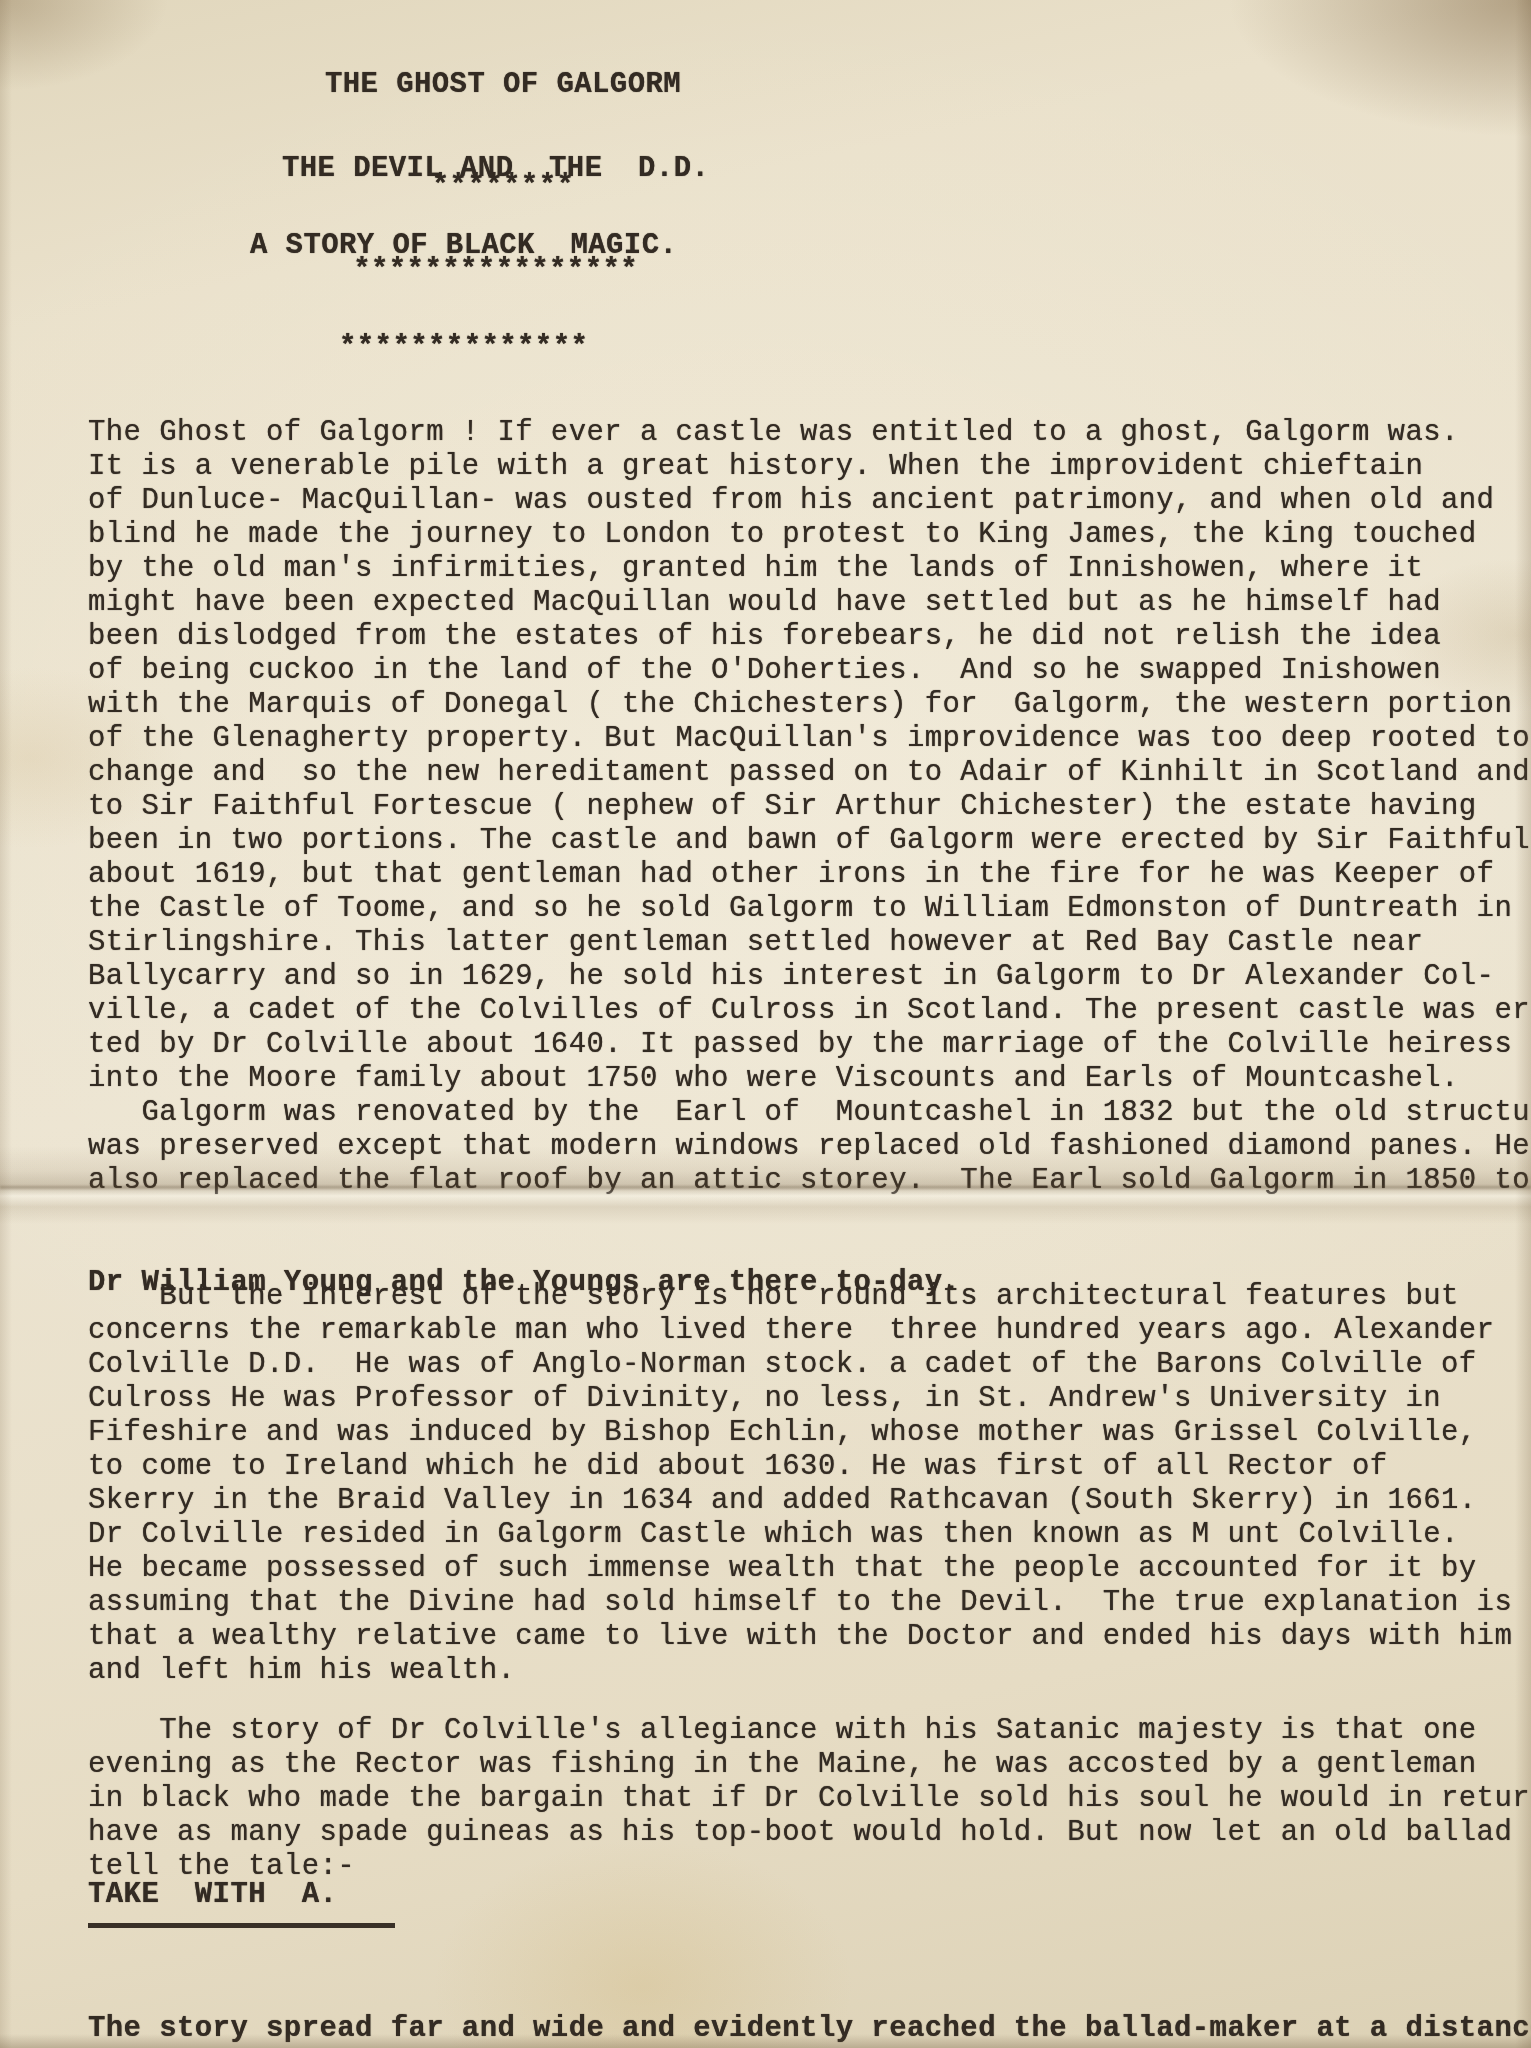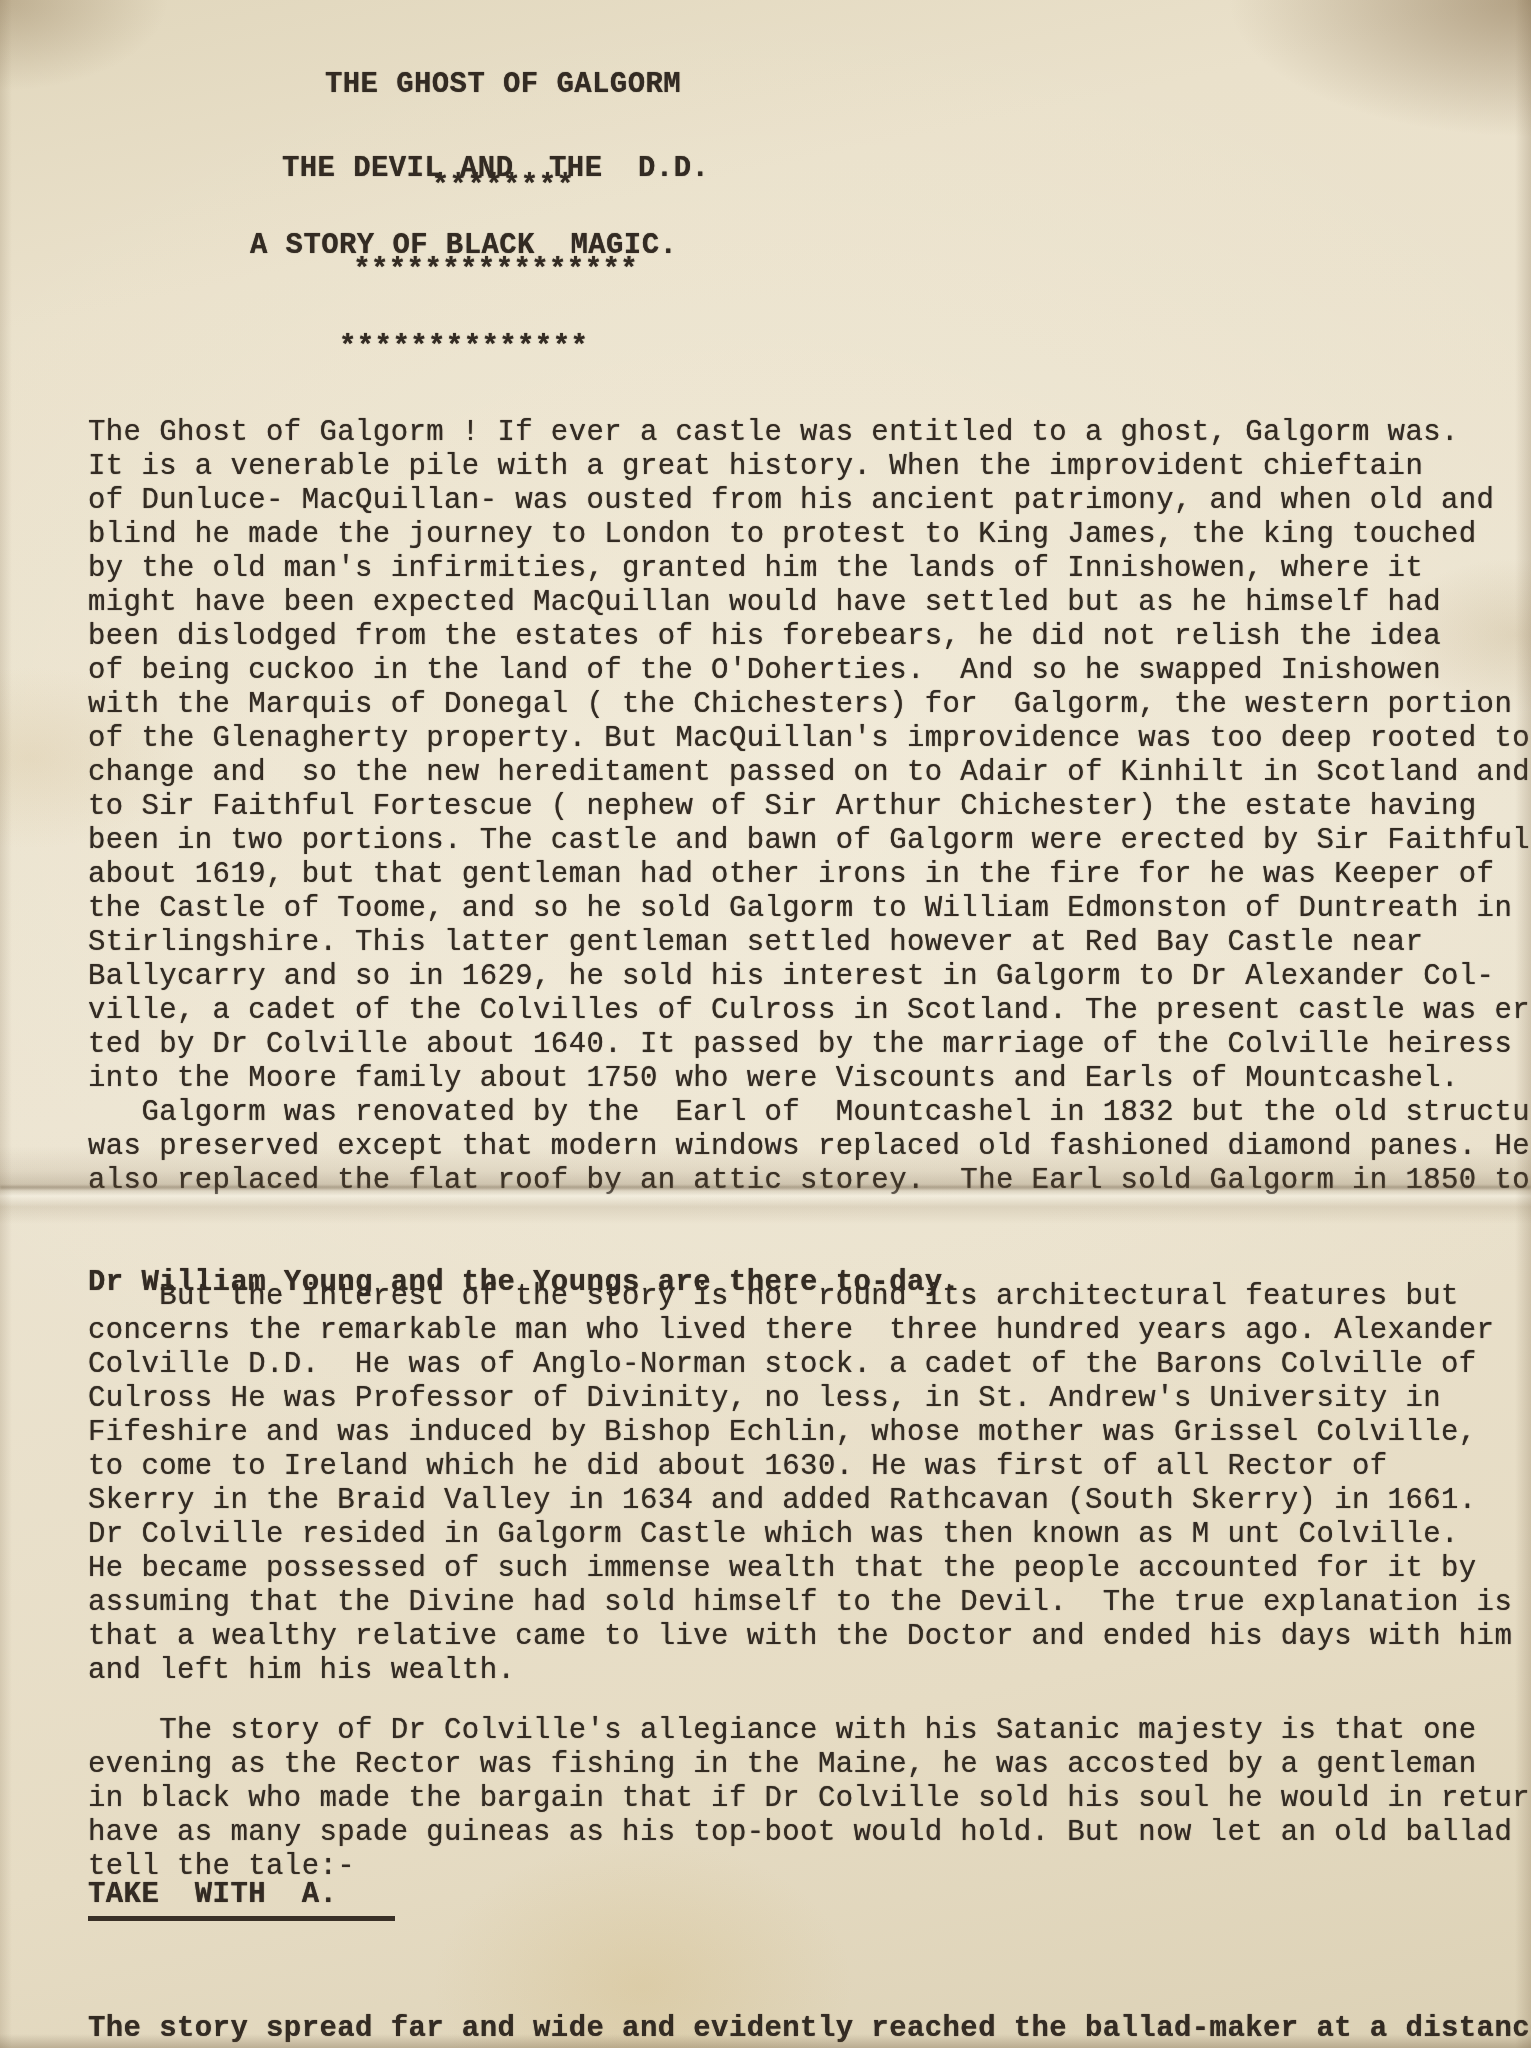--- a/index.html
+++ b/index.html
@@ -74,21 +74,21 @@
   .para { position: absolute; left: 88px; z-index: 2; }
   .p1 { top: 348px; }
   .p2 { top: 1212px; }
   .p3 { top: 1646px; }
   .bold-line { font-weight: bold; }
   .section-heading {
     position: absolute; left: 88px; top: 1878px;
     font-weight: bold;
     border-bottom: 5px solid rgba(42,34,26,0.92);
     padding-right: 58px;
-    padding-bottom: 4px;
+    padding-bottom: 11px;
     z-index: 2;
   }
   .footer-line {
     position: absolute; left: 88px; top: 2012px;
     font-weight: bold;
     z-index: 2;
   }
   .watermark {
     position: absolute; left: 102px; top: 972px;
     font-family: "Liberation Sans", sans-serif;

